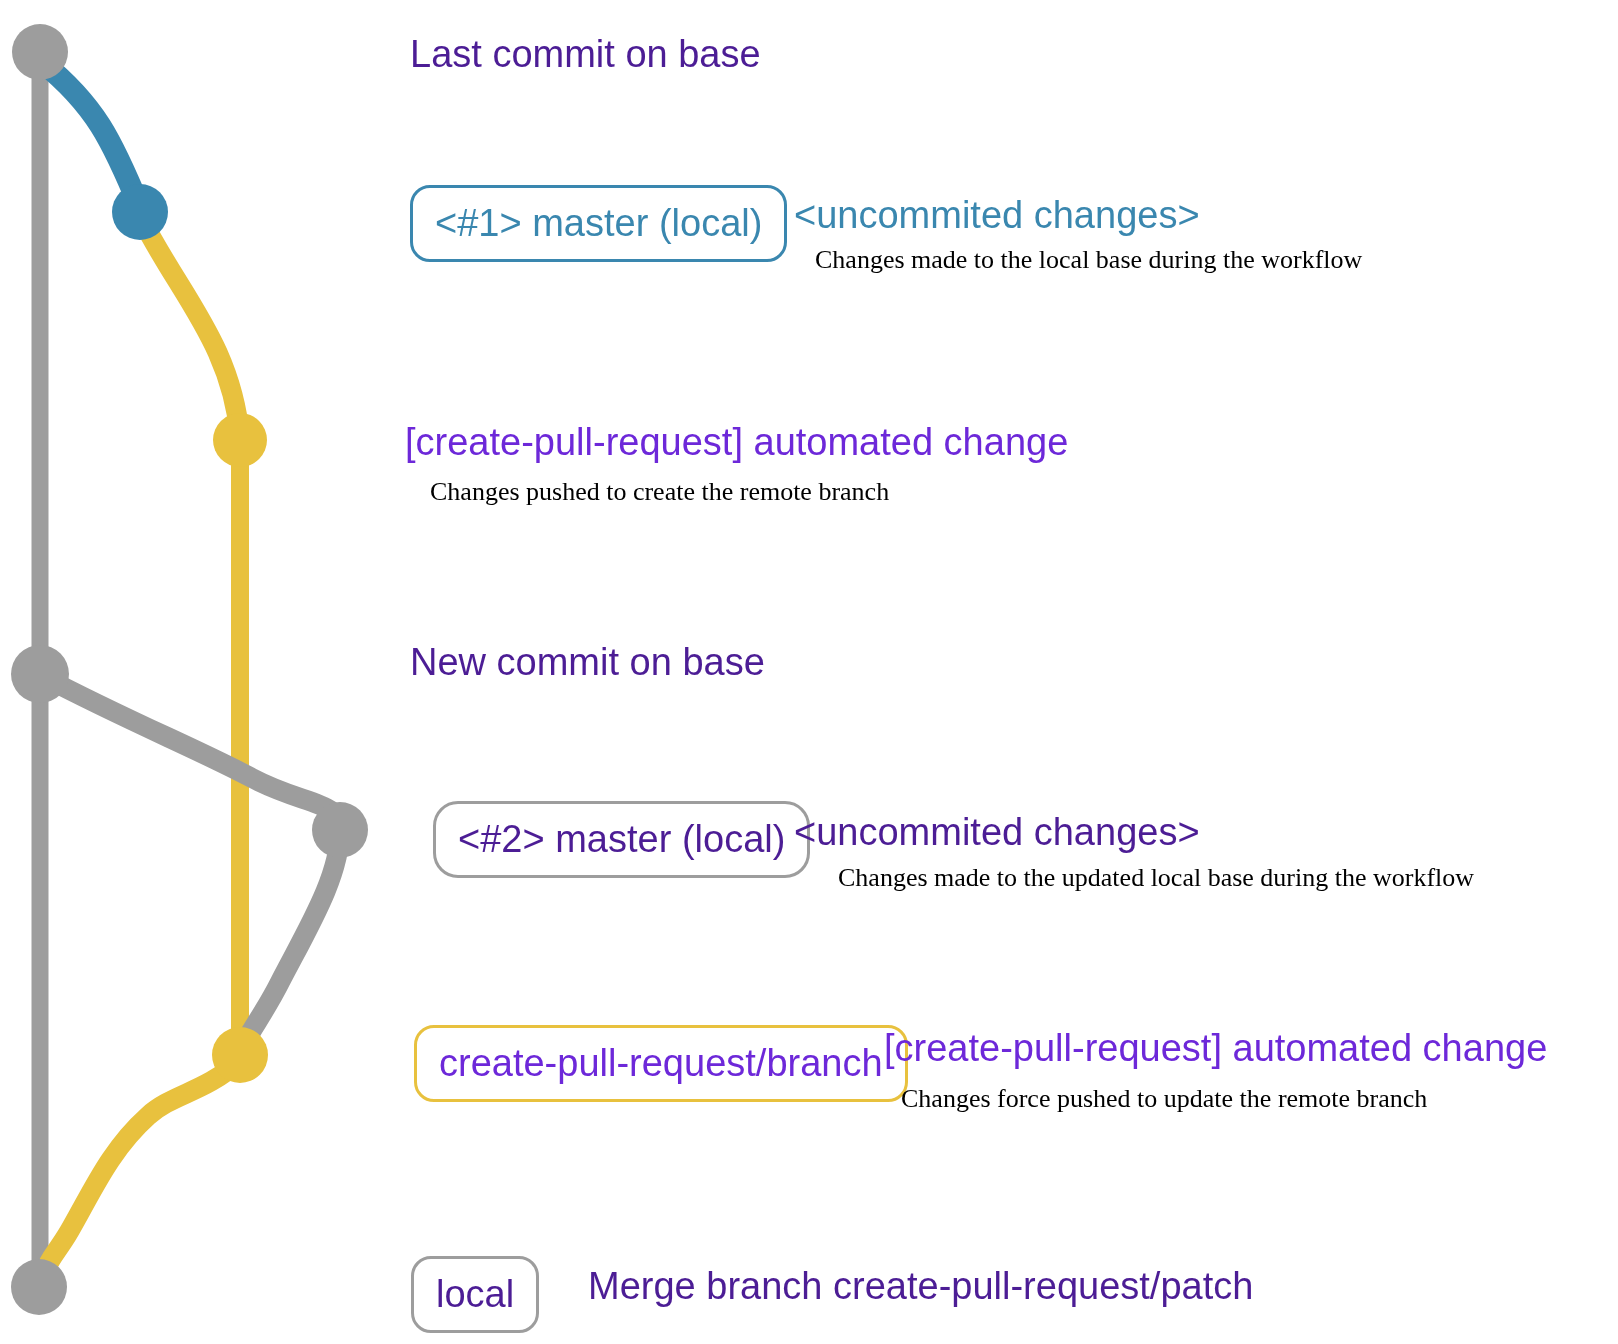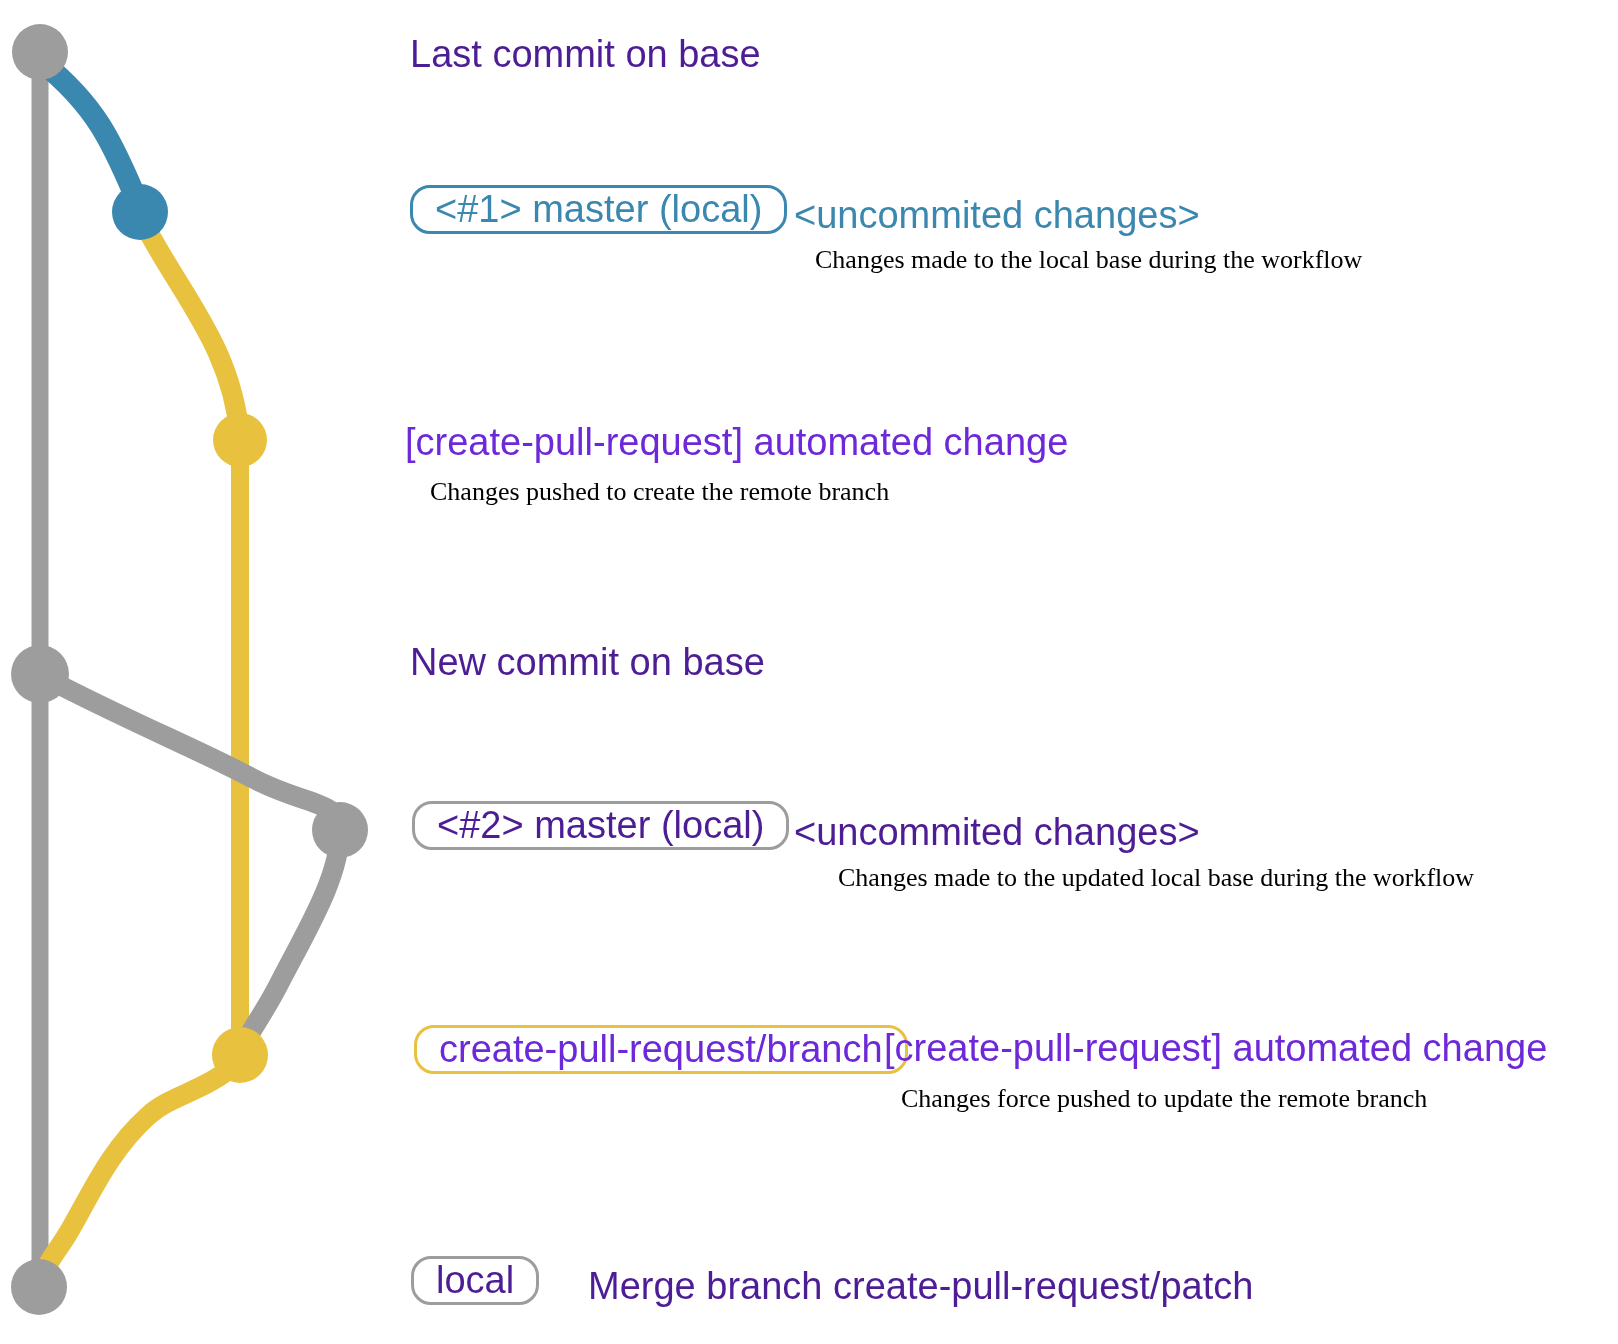--- a/index.html
+++ b/index.html
@@ -12,21 +12,21 @@
   }
   .graph-svg { position:absolute; left:0; top:0; }
   .txt { position:absolute; white-space:nowrap; line-height:1.05; }
   .sans   { font-family:"Liberation Sans", sans-serif; font-size:38px; }
   .serif  { font-family:"Liberation Serif", serif; font-size:26px; color:#000000; }
   .c-base  { color:#4c1d95; }
   .c-local { color:#3a87af; }
   .c-patch { color:#6d28d9; }
   .branch-box {
     position:absolute;
-    height:49px;
+    height:77px;
     box-sizing:border-box;
     border:3px solid #9d9d9d;
     border-radius:20px;
     display:inline-flex;
     align-items:center;
     padding:16px 22px;
     font-size:38px;
     white-space:nowrap;
     background:#ffffff;
   }
@@ -68,21 +68,21 @@
     <span>&lt;#1&gt; master (local)</span>
   </div>
   <div class="txt sans c-local" style="left:794px; top:196px;">&lt;uncommited changes&gt;</div>
   <div class="txt serif" style="left:815px; top:246px;">Changes made to the local base during the workflow</div>
 
   <div class="txt sans c-patch" style="left:405px; top:423px;">[create-pull-request] automated change</div>
   <div class="txt sans c-base" style="left:410px; top:643px;">New commit on base</div>
 
   <div class="txt serif" style="left:430px; top:478px;">Changes pushed to create the remote branch</div>
 
-  <div class="branch-box b-base c-base" style="left:412px; top:801px;">
+  <div class="branch-box b-base c-base" style="left:433px; top:801px;border-radius:25px;">
     <span>&lt;#2&gt; master (local)</span>
   </div>
   <div class="txt sans c-base" style="left:794px; top:813px;">&lt;uncommited changes&gt;</div>
   <div class="txt serif" style="left:816px; top:864px;margin-left:22px;">Changes made to the updated local base during the workflow</div>
 
   <div class="branch-box b-patch c-patch" style="left:414px; top:1025px;">
     <span>create-pull-request/branch</span>
   </div>
   <div class="txt sans c-patch" style="left:884px; top:1029px;">[create-pull-request] automated change</div>
   <div class="txt serif" style="left:901px; top:1085px;">Changes force pushed to update the remote branch</div>

